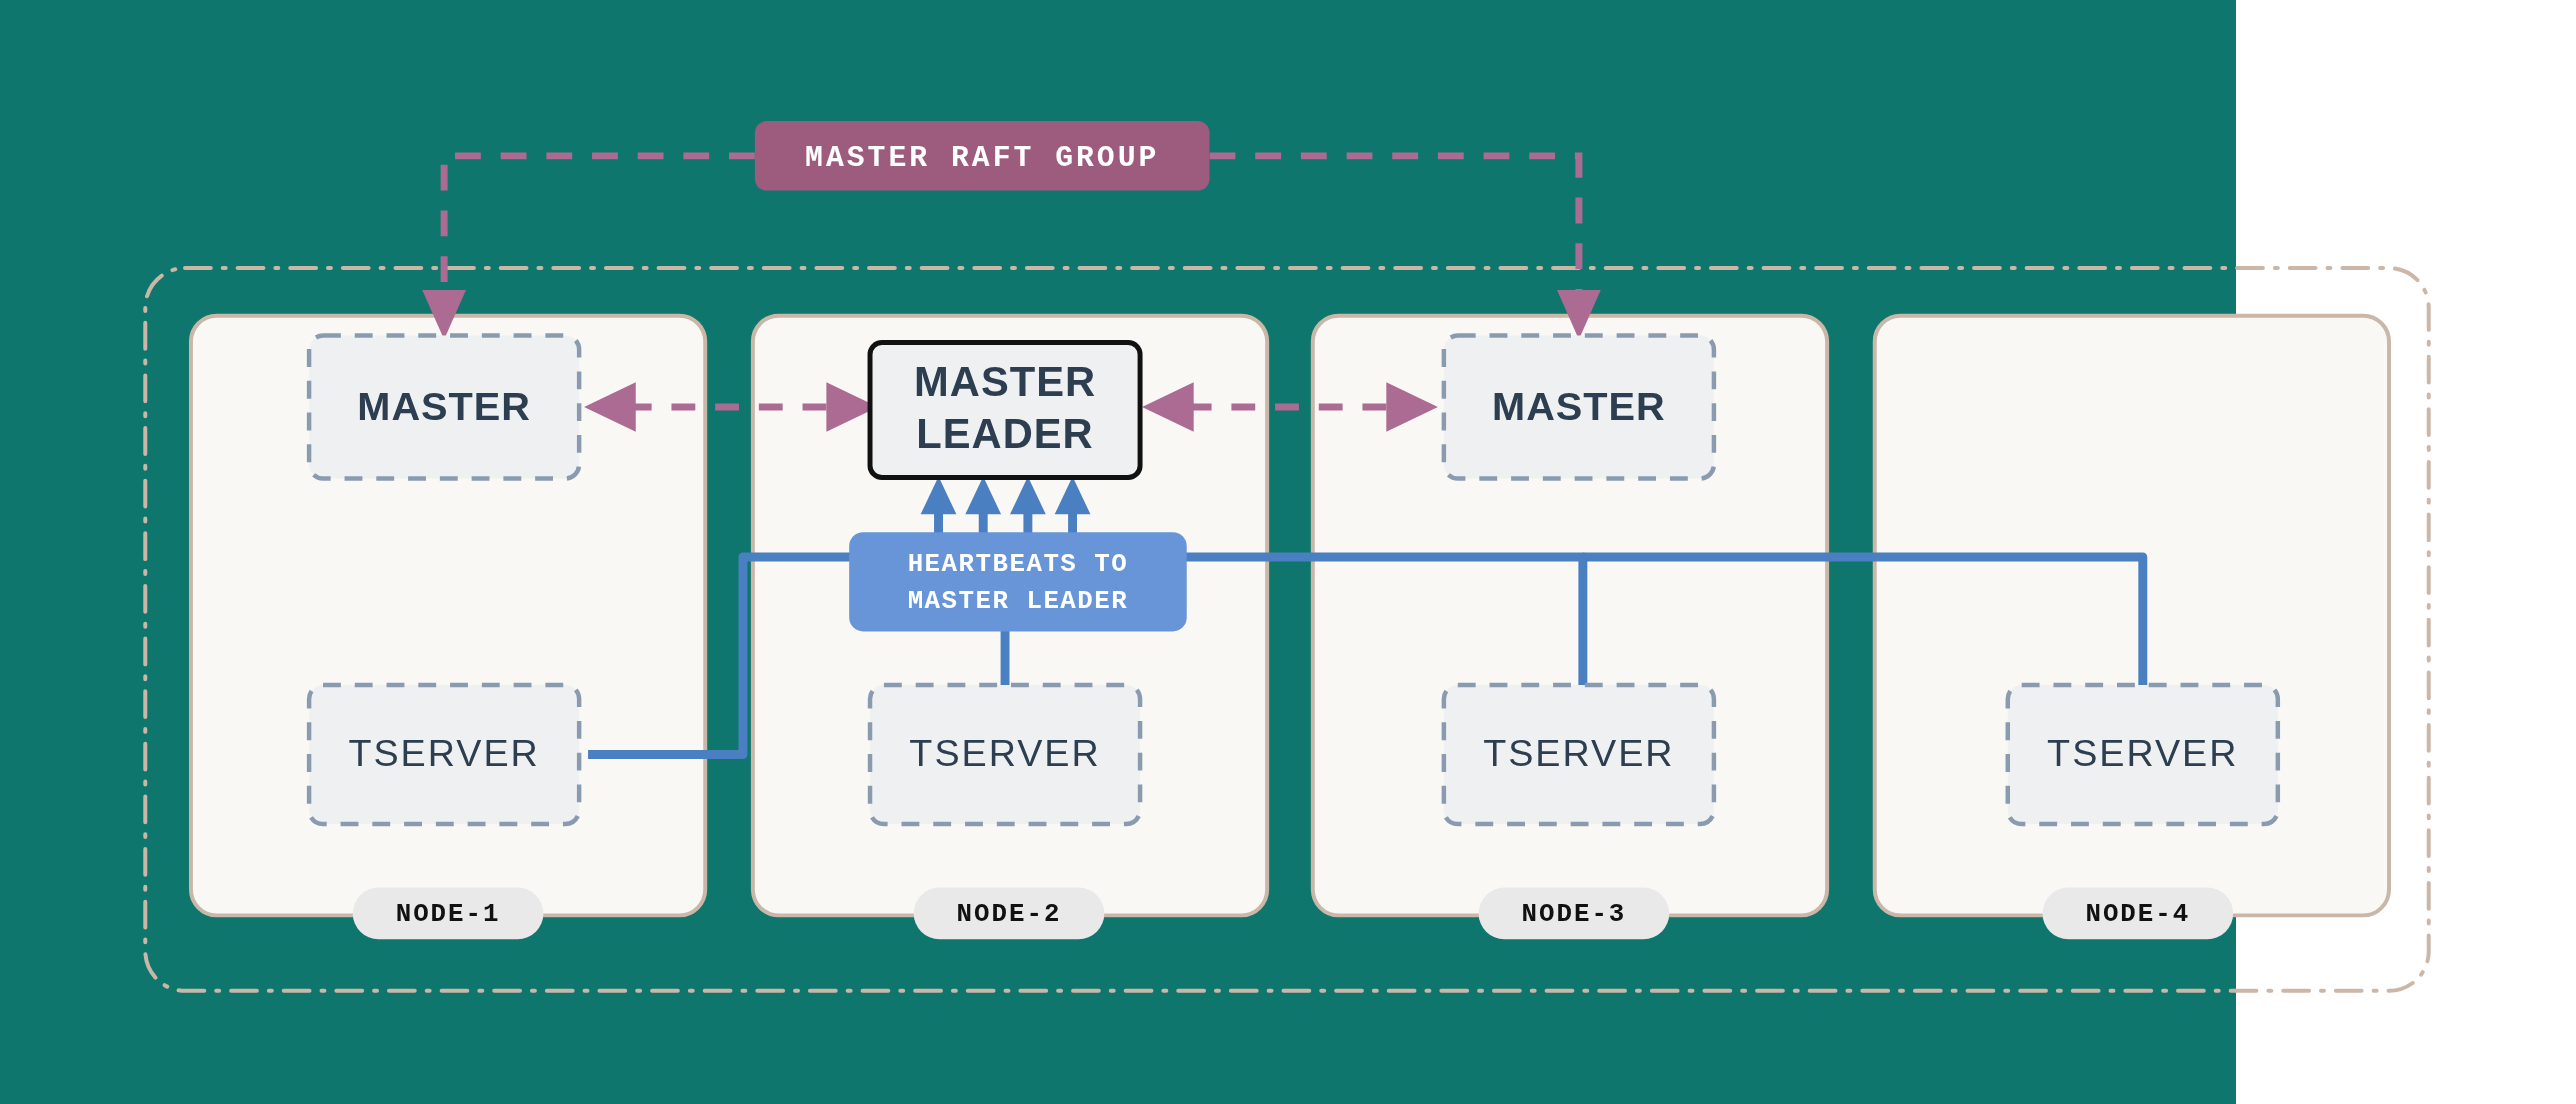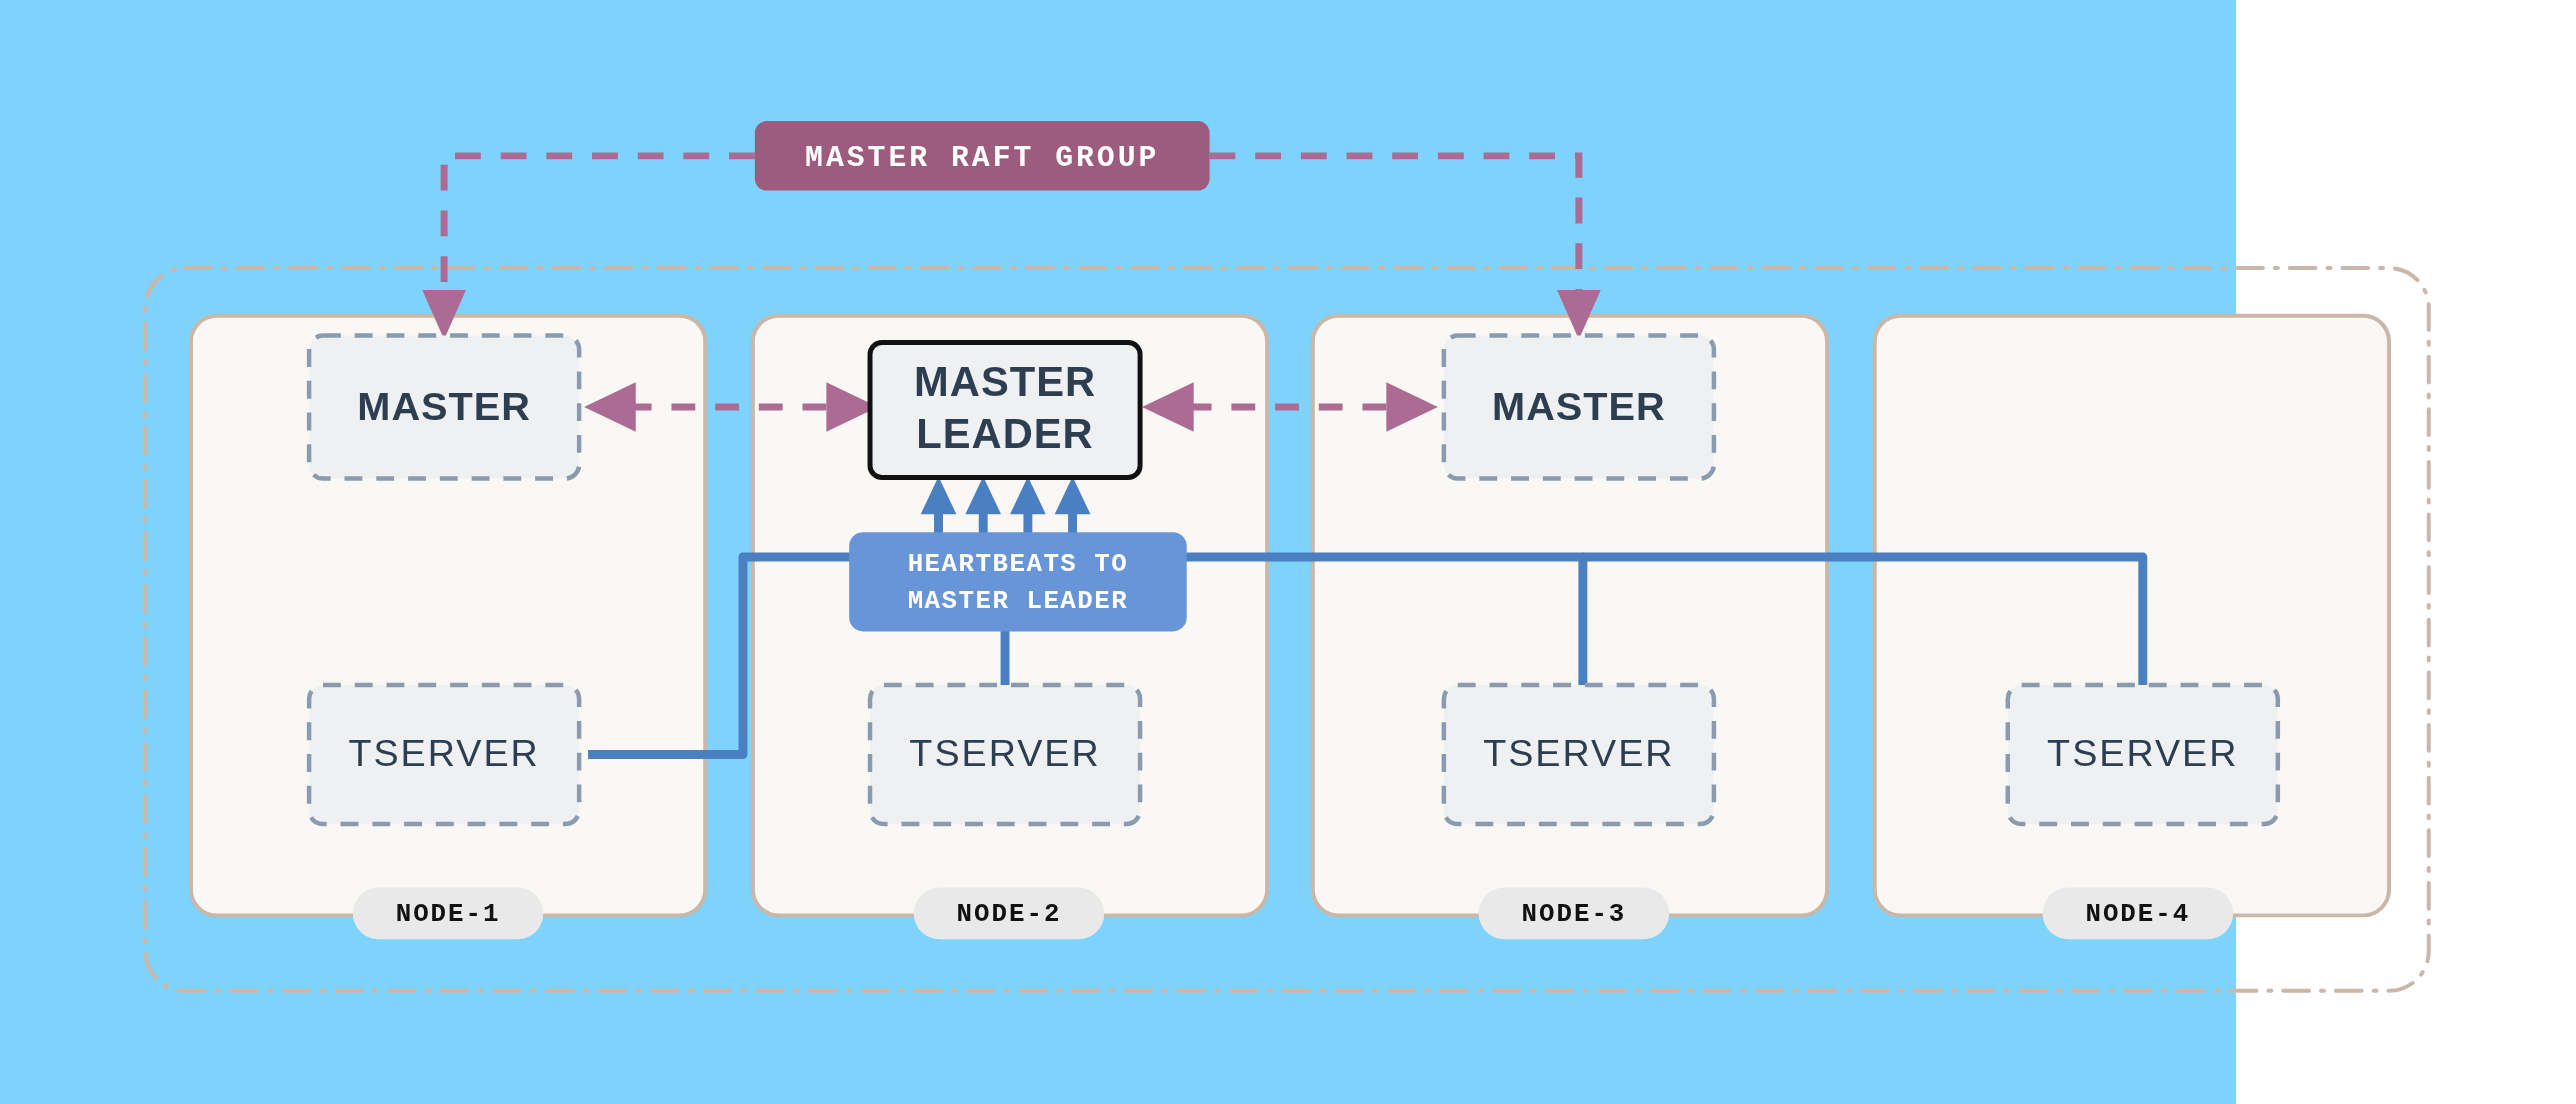--- a/index.html
+++ b/index.html
@@ -1,18 +1,18 @@
 <!DOCTYPE html>
 <html><head>
 <meta charset="utf-8">
 <style>
   html,body{margin:0;padding:0;background:#ffffff;}
   body{width:2576px;height:1104px;overflow:hidden;
        font-family:"Liberation Sans",sans-serif;}
-  #stage{position:relative;width:2236px;height:1104px;background:#7dd3fc;}
+  #stage{position:relative;width:2236px;height:1104px;background:#0f766e;}
   svg{position:absolute;inset:0;display:block;}
   .lbl{dominant-baseline:middle;text-anchor:middle;}
   .t-master{font-family:"Liberation Sans",sans-serif;font-weight:bold;
             font-size:40px;fill:#2c3e50;letter-spacing:1px;}
   .t-leader{font-family:"Liberation Sans",sans-serif;font-weight:bold;
             font-size:42px;fill:#2c3e50;letter-spacing:1px;}
   .t-tserver{font-family:"Liberation Sans",sans-serif;font-weight:400;
              font-size:38px;fill:#2c3e50;letter-spacing:2px;}
   .t-node{font-family:"Liberation Mono",monospace;font-weight:bold;
           font-size:26px;fill:#111111;letter-spacing:2px;}

